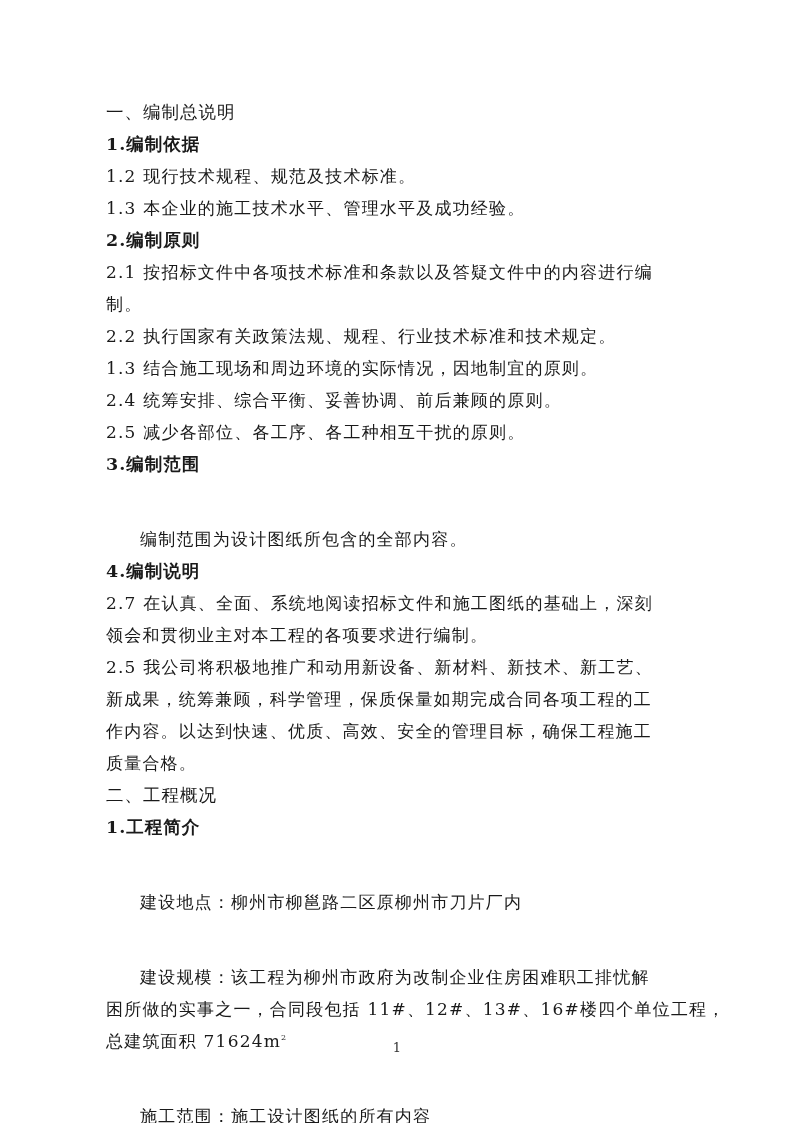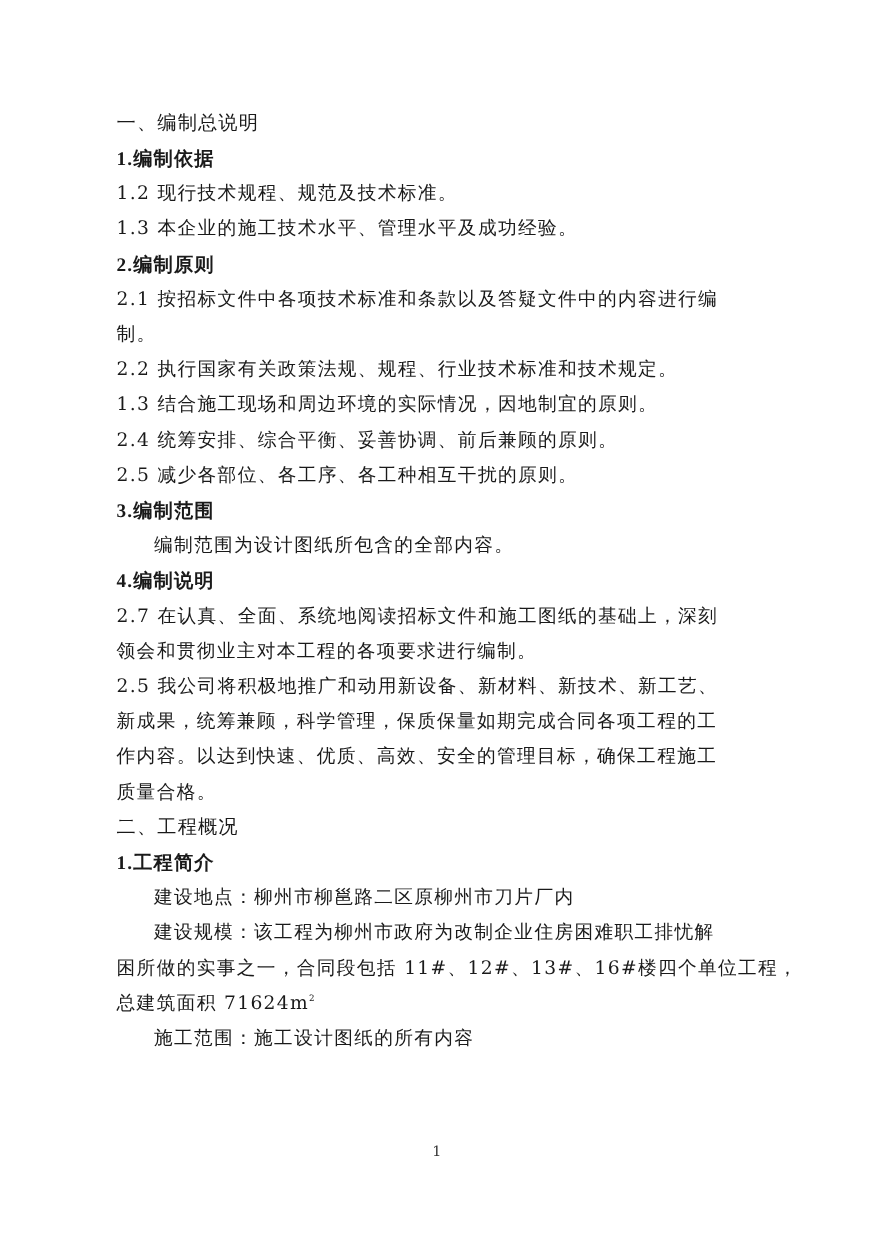--- a/index.html
+++ b/index.html
@@ -1,22 +1,22 @@
 <!DOCTYPE html>
 <html><head>
 <meta charset="utf-8">
 <style>
   html, body { margin: 0; padding: 0; background: #ffffff; }
   body { width: 794px; height: 1123px; position: relative; overflow: hidden;
          font-family: "DejaVu Serif", "Liberation Serif", serif; color: #1a1a1a; }
   .page { position: absolute; left: 106px; top: 96px; width: 588px; }
   .line { font-size: 17px; line-height: 32px; height: 32px; white-space: nowrap; letter-spacing: 1.2px; }
   .h1 { font-weight: normal; font-size: 17.5px; letter-spacing: 1px; }
-  .h2 { font-weight: bold; font-size: 17.5px; letter-spacing: 1px; font-family: Liberation Serif, serif; }
-  .indent { padding-left: 34px; }
+  .h2 { font-weight: bold; font-size: 17.5px; letter-spacing: 1px; }
+  .indent { padding-left: 34px; margin-top: 43px; }
   .sup { font-size: 8px; vertical-align: super; line-height: 0; }
   .page-number { position: absolute; left: 0; width: 794px; top: 1040px; text-align: center;
                  font-size: 13px; color: #333; }
 </style>
 </head>
 <body>
 
 <div class="page">
   <div class="line h1">一、编制总说明</div>
 

